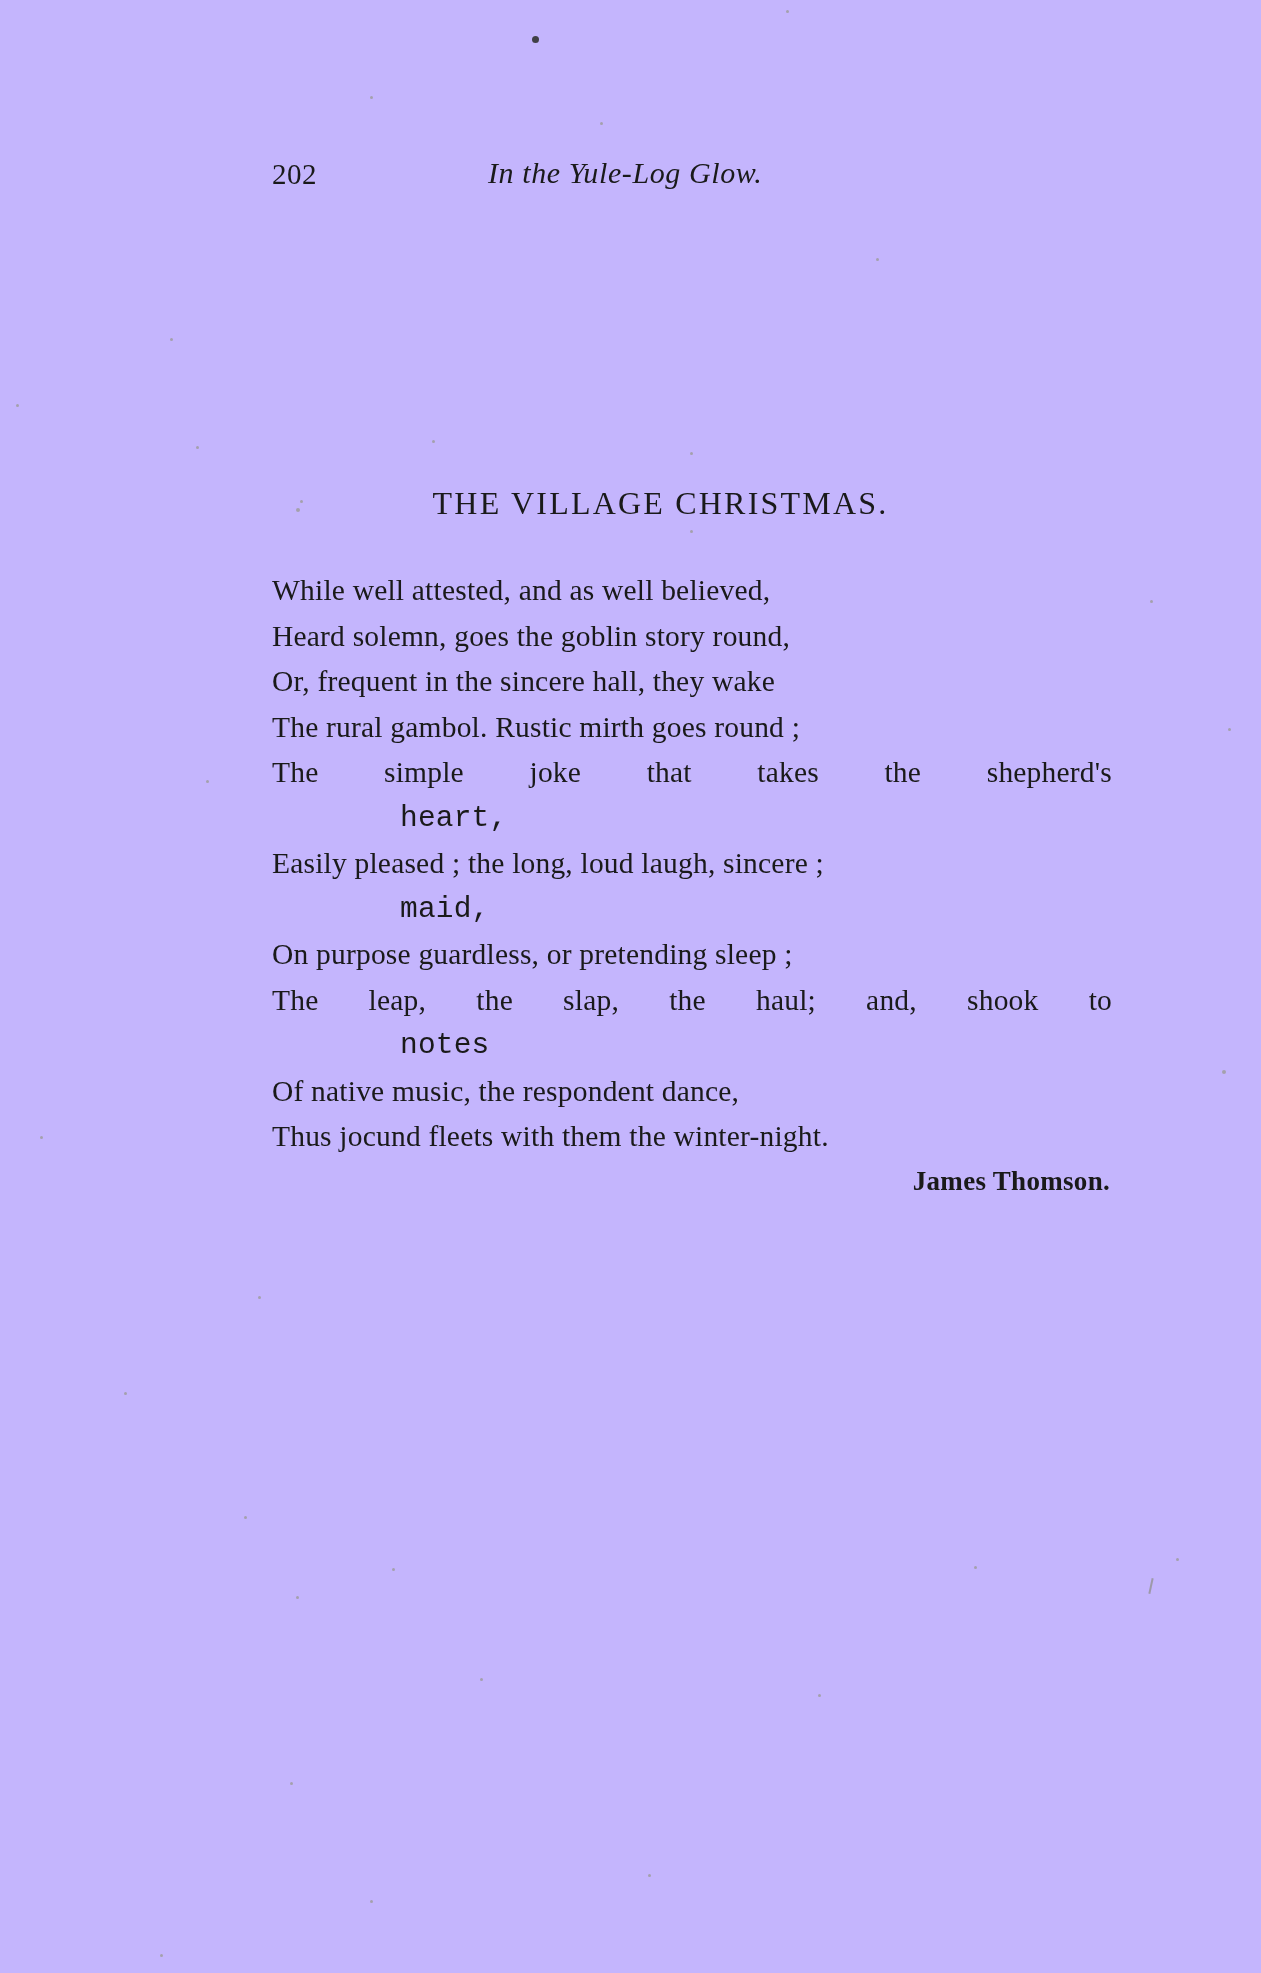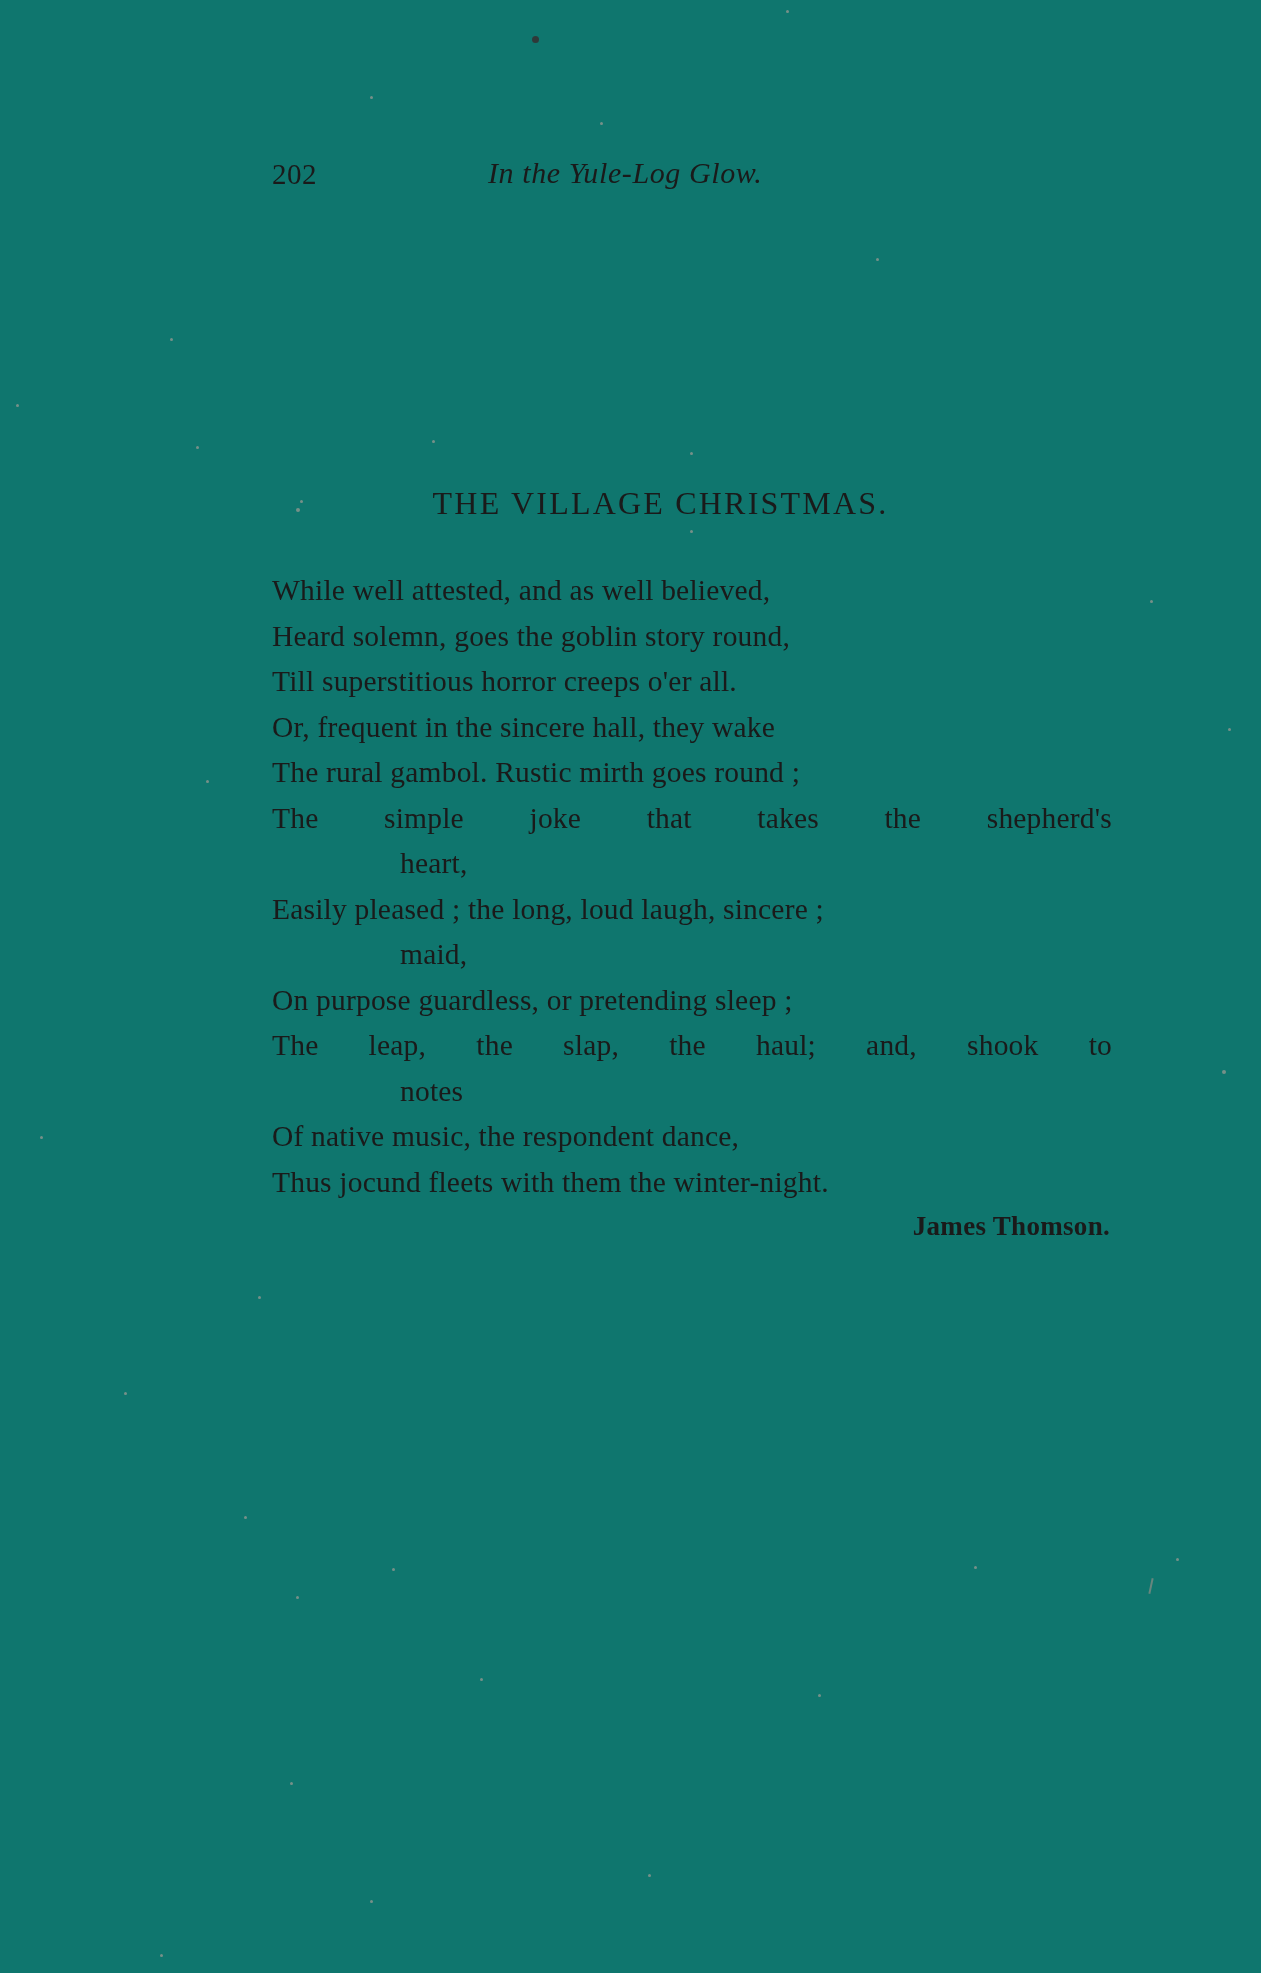--- a/index.html
+++ b/index.html
@@ -12,21 +12,21 @@
     height: 1973px;
     position: relative;
     font-family: "Liberation Serif", serif;
     color: #1a1a1a;
     overflow: hidden;
   }
 
   .page {
     position: absolute;
     inset: 0;
-    background: #0f766e;
+    background: #c4b5fd;
   }
 
   
   .running-head {
     position: absolute;
     top: 158px;
     left: 0;
     width: 100%;
     height: 40px;
   }
@@ -73,20 +73,21 @@
     letter-spacing: 0.2px;
   }
   .line.justify {
     white-space: normal;
     text-align: justify;
     text-align-last: justify;
     width: 840px;
   }
   .line.indent {
     padding-left: 128px;
+    font-family: Liberation Mono, monospace;
   }
   .attribution {
     margin-top: 6px;
     text-align: right;
     font-size: 27px;
     font-weight: bold;
     letter-spacing: 0.3px;
     padding-right: 22px;
   }
 
@@ -150,21 +151,20 @@
   <div class="running-head">
     <span class="folio">202</span>
     <span class="head-title">In the Yule-Log Glow.</span>
   </div>
 
   <div class="poem-title">THE VILLAGE CHRISTMAS.</div>
 
   <div class="poem">
     <div class="line">While well attested, and as well believed,</div>
     <div class="line">Heard solemn, goes the goblin story round,</div>
-    <div class="line">Till superstitious horror creeps o'er all.</div>
     <div class="line">Or, frequent in the sincere hall, they wake</div>
     <div class="line">The rural gambol.   Rustic mirth goes round ;</div>
     <div class="line justify">The simple joke that takes the shepherd's</div>
     <div class="line indent">heart,</div>
     <div class="line">Easily pleased ; the long, loud laugh, sincere ;</div>
     <div class="line indent">maid,</div>
     <div class="line">On purpose guardless, or pretending sleep ;</div>
     <div class="line justify">The leap, the slap, the haul; and, shook to</div>
     <div class="line indent">notes</div>
     <div class="line">Of native music, the respondent dance,</div>

